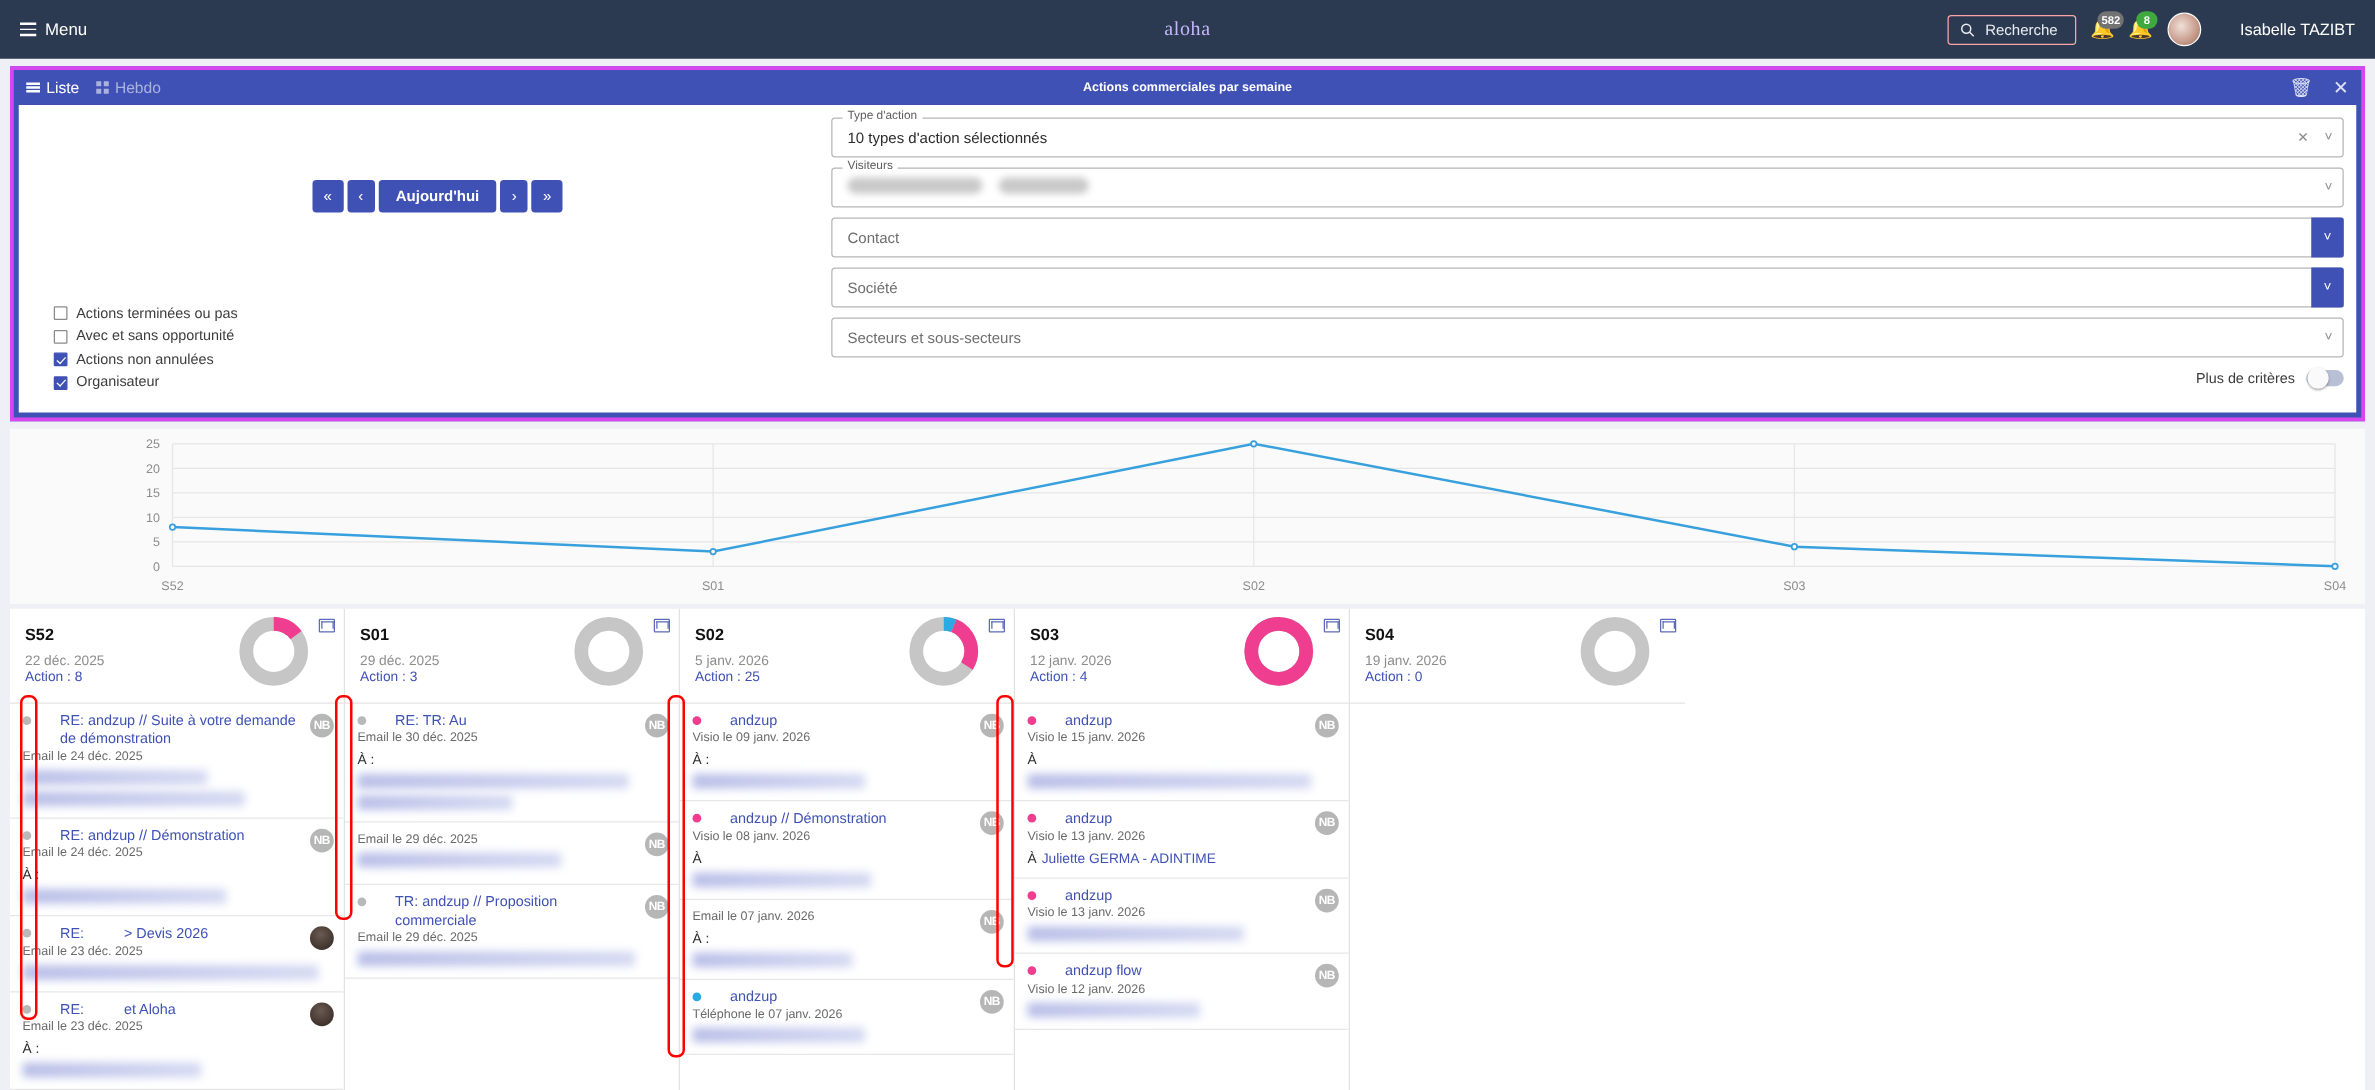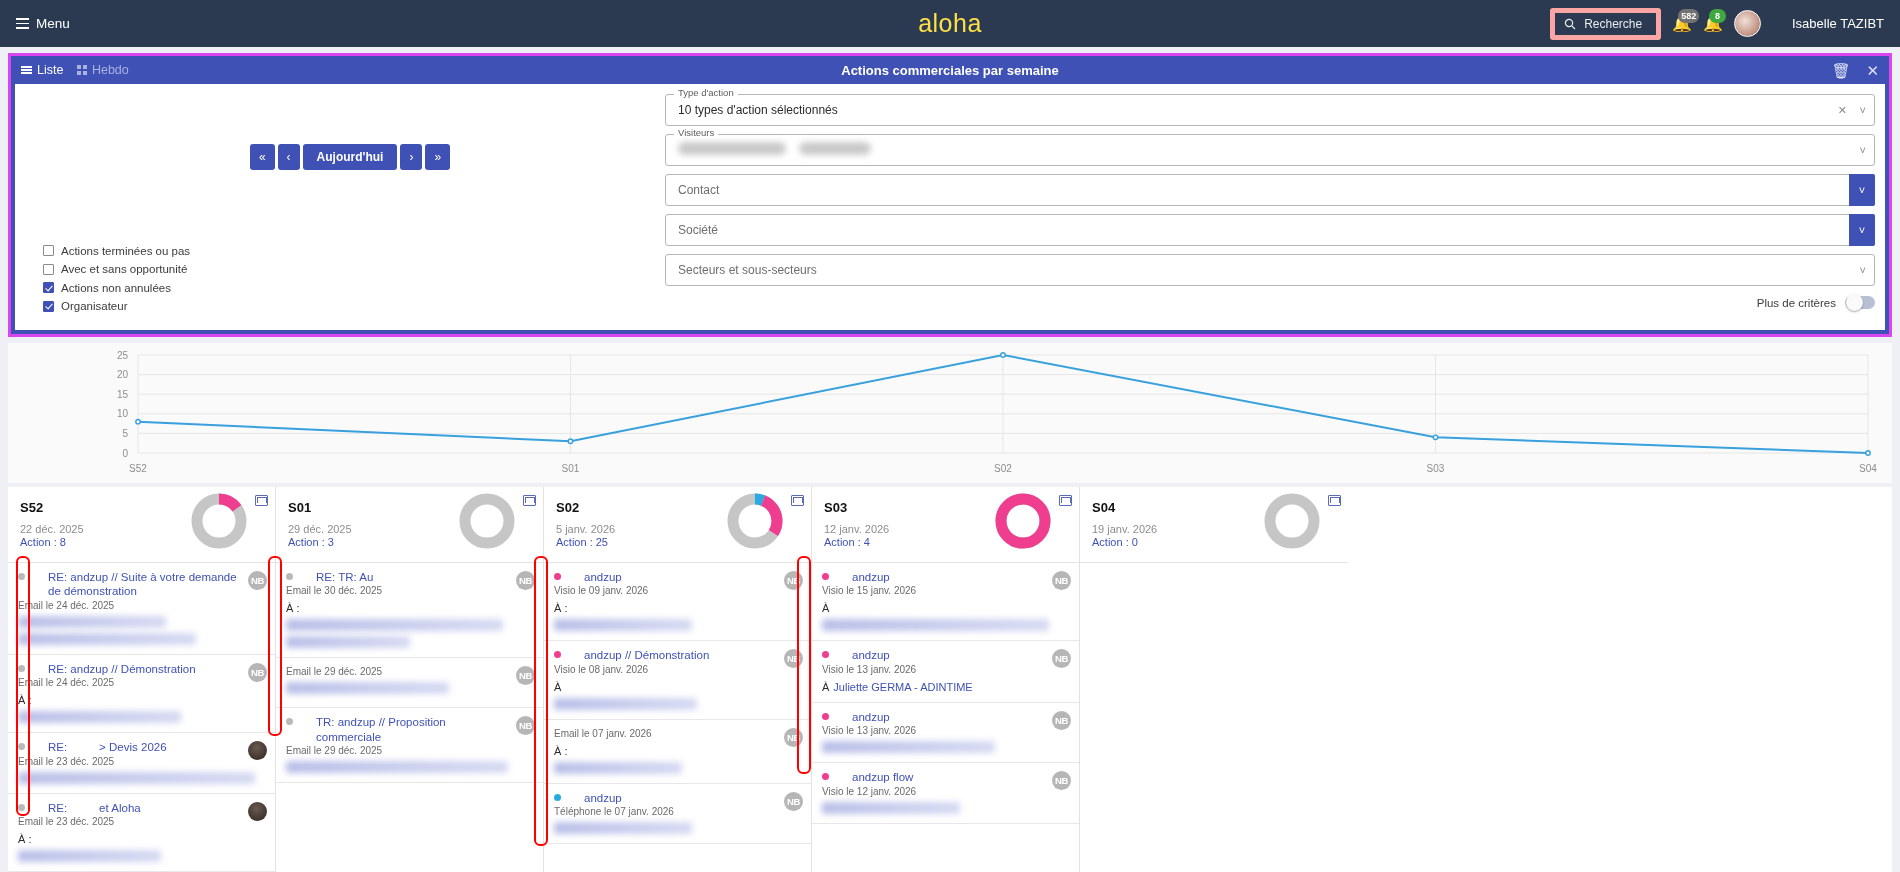--- a/index.html
+++ b/index.html
@@ -14,26 +14,26 @@
   .topbar {
     height: 47px; background: #2b3a50;
     display: flex; align-items: center; justify-content: space-between;
     padding: 0 16px; position: relative;
   }
   .menu-btn { display: flex; align-items: center; gap: 7px; color: #fff; font-size: 13.5px; cursor: pointer; }
   .hamburger { display: inline-flex; flex-direction: column; gap: 2.5px; }
   .hamburger i { display: block; width: 13px; height: 1.8px; background: #fff; }
   .brand {
     position: absolute; left: 50%; transform: translateX(-50%);
-    color: #fde047; font-size: 25px; letter-spacing: .5px; font-weight: 400;
+    color: #c4b5fd; font-size: 16px; letter-spacing: .5px; font-weight: 400; font-family: Liberation Serif, serif;
   }
   .topright { display: flex; align-items: center; gap: 11px; }
   .searchbox {
     display: flex; align-items: center; gap: 8px;
-    border: 5px solid #fca5a5; border-radius: 3px;
+    border: 1px solid #fca5a5; border-radius: 3px;
     padding: 4px 14px 4px 9px; color: #e9ecf1; font-size: 12px;
   }
   .bell-wrap { position: relative; display: inline-block; }
   .bell { font-size: 16px; color: #cfd5de; display: block; line-height: 1; }
   .badge {
     position: absolute; top: -7px; left: 6px; min-width: 17px; height: 14px;
     border-radius: 7px; font-size: 9px; color: #fff; font-weight: bold;
     display: flex; align-items: center; justify-content: center; padding: 0 3px;
   }
   .badge.red { background: #737373; }
@@ -53,21 +53,21 @@
   }
   .tabs { display: flex; align-items: center; gap: 14px; }
   .tab { display: flex; align-items: center; gap: 5px; font-size: 12.5px; color: #fff; cursor: pointer; }
   .tab.inactive { color: #aab2e0; }
   .tab .ico { display: inline-flex; flex-direction: column; gap: 1.5px; }
   .tab .ico i { width: 11px; height: 1.6px; background: currentColor; display: block; }
   .grid-ico { display: grid; grid-template-columns: 4px 4px; gap: 1.5px; }
   .grid-ico span { width: 4px; height: 4px; background: currentColor; display: block; }
   .panel-title {
     position: absolute; left: 50%; transform: translateX(-50%);
-    color: #fff; font-weight: bold; font-size: 13px;
+    color: #fff; font-weight: bold; font-size: 10px;
   }
   .panel-actions { margin-left: auto; display: flex; gap: 16px; align-items: center; }
   .pa-ico { color: #dfe3f7; font-size: 15px; cursor: pointer; line-height: 1; }
 
   .panel-body {
     background: #fff; margin: 0 4px 4px 4px;
     display: flex; padding: 8px 10px 10px 10px; min-height: 246px;
   }
   .panel-left { width: 640px; position: relative; }
   .navbtns {

